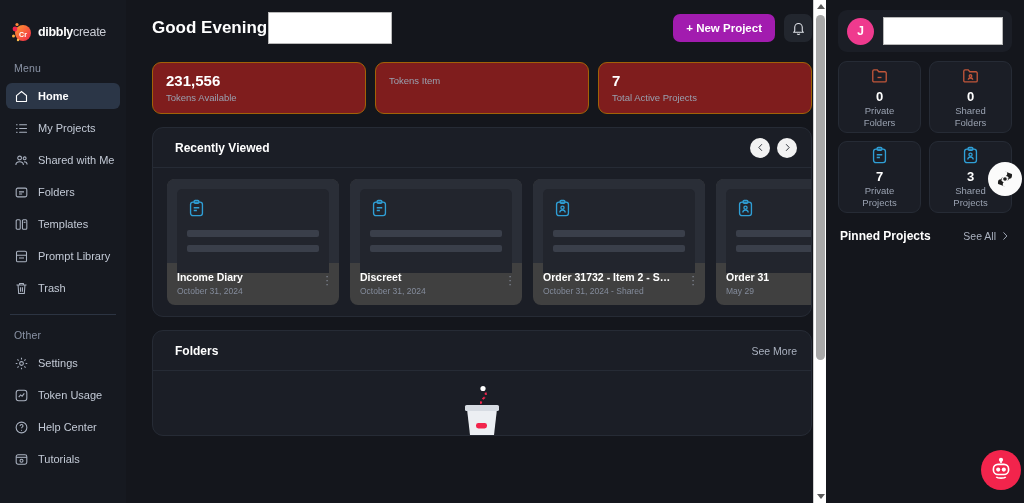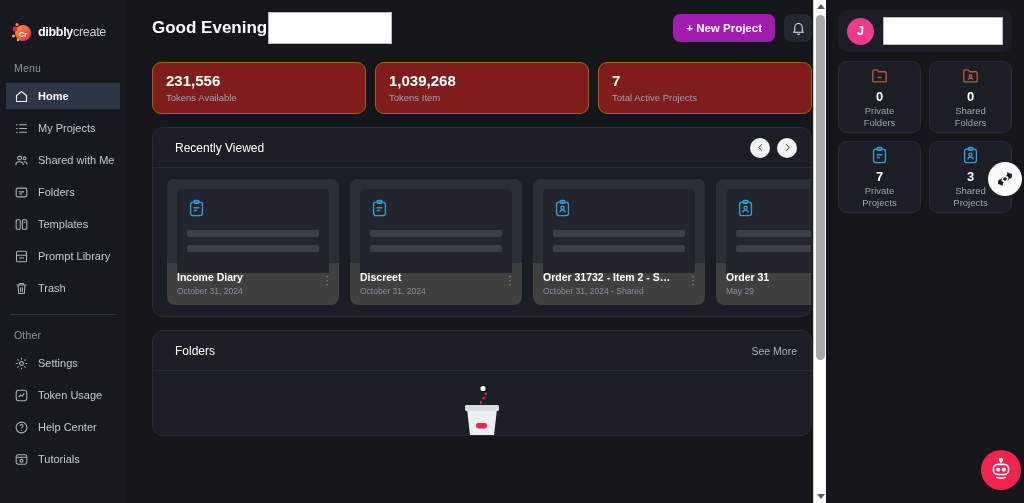--- a/index.html
+++ b/index.html
@@ -22,21 +22,21 @@
   .logo-text { font-size: 12.5px; font-weight: bold; letter-spacing: -0.3px; }
   .logo-text .d { color: #ffffff; }
   .logo-text .c { color: #c9ccd4; font-weight: normal; }
 
   .sec-label {
     color: #8a93a5; font-size: 10.5px; padding: 14px 0 6px 14px; letter-spacing: .2px;
   }
   .nav-item {
     display: flex; align-items: center; gap: 9px;
     height: 26px; margin: 3px 6px; padding-left: 8px;
-    border-radius: 0; color: #c3cad6; font-size: 11px; cursor: pointer;
+    border-radius: 6px; color: #c3cad6; font-size: 11px; cursor: pointer;
   }
   .nav-item.active { background: #2b3647; color: #ffffff; font-weight: bold; }
   .nav-ico { width: 15px; height: 15px; flex: 0 0 15px; display:block; }
   .divider { height: 1px; background: #2c3442; margin: 10px 10px 0 10px; }
 
   
   .scrollbar {
     position: absolute; top: 0; width: 13px; height: 503px;
     background: #ffffff; border-left: 1px solid #cfcfcf;
   }
@@ -86,21 +86,21 @@
   .stat-lbl { font-size: 9.5px; color: #99a1b0; margin-top: 3px; }
 
   .panel {
     background: #1b1e26; border: 1px solid #262b35; border-radius: 11px;
     margin-top: 13px; overflow: hidden;
   }
   .panel-head {
     display: flex; align-items: center; height: 40px;
     padding: 0 14px; border-bottom: 1px solid #262b35;
   }
-  .panel-title { font-size: 12px; font-weight: normal; color: #fff; padding-left: 8px; }
+  .panel-title { font-size: 12px; font-weight: bold; color: #fff; padding-left: 8px; }
   .see-link { font-size: 10.5px; color: #aab1bf; cursor: pointer; }
   .circ-btn {
     width: 20px; height: 20px; border-radius: 50%; background: #f2f2f2;
     display: flex; align-items: center; justify-content: center; cursor: pointer; margin-left: 7px;
   }
 
   .cards { display: flex; gap: 11px; padding: 11px 0 11px 14px; }
   .pcard {
     width: 172px; flex: 0 0 172px; background: #404040; border-radius: 8px; overflow: hidden; cursor: pointer;
   }
@@ -298,21 +298,20 @@
       </div>
     </div>
 
 
     <div class="stats">
       <div class="stat">
         <div class="stat-val">231,556</div>
         <div class="stat-lbl">Tokens Available</div>
       </div>
       <div class="stat">
-        <div class="stat-val">1,039,268</div>
         <div class="stat-lbl">Tokens Item</div>
       </div>
       <div class="stat">
         <div class="stat-val">7</div>
         <div class="stat-lbl">Total Active Projects</div>
       </div>
     </div>
 
     <div class="panel">
       <div class="panel-head">
@@ -495,20 +494,28 @@
             <rect x="4.5" y="4" width="15" height="17" rx="3"></rect>
             <rect x="9" y="1.8" width="6" height="3.6" rx="1.3"></rect>
             <circle cx="12" cy="11" r="2"></circle>
             <path d="M8.6 17c0-1.9 1.5-3 3.4-3s3.4 1.1 3.4 3"></path>
           </svg>
         <div class="tile-val">3</div>
         <div class="tile-lbl"><span>Shared</span><br><span>Projects</span></div>
       </div>
     </div>
 
+    <div class="pinned-row">
+      <span class="pinned-title">Pinned Projects</span>
+      <span class="spacer"></span>
+      <span class="see-link">See All</span>
+      <svg width="10" height="10" style="margin-left:4px" viewBox="0 0 24 24" fill="none" stroke="#aab1bf" stroke-width="2.2" stroke-linecap="round">
+          <path d="M9 4 16.5 12 9 20"></path>
+        </svg>
+    </div>
   </div>
 
   <div class="float-pin">
     <svg width="20" height="20" viewBox="0 0 24 24" fill="#1d1d1d">
       <path d="M12 3c2 0 3 1.6 2.6 3.4-.3 1.3-1.3 2-2.6 2.2 1.8-.7 3.6.2 4.3 1.9.6 1.6-.2 3.3-1.8 4 1.3-1 1.5-2.8.6-4.1 1.2 1.4 3.2 1.6 4.4.3 1.2-1.2 1.1-3.2-.2-4.4 1.1 1.3.7 3.2-.7 4 1.6-.7 2.4-2.6 1.6-4.2"></path>
       <path d="M12 21c-2 0-3-1.6-2.6-3.4.3-1.3 1.3-2 2.6-2.2-1.8.7-3.6-.2-4.3-1.9-.6-1.6.2-3.3 1.8-4-1.3 1-1.5 2.8-.6 4.1-1.2-1.4-3.2-1.6-4.4-.3-1.2 1.2-1.1 3.2.2 4.4-1.1-1.3-.7-3.2.7-4-1.6.7-2.4 2.6-1.6 4.2"></path>
       <circle cx="12" cy="12" r="2.2" fill="#1d1d1d"></circle>
     </svg>
   </div>
 

